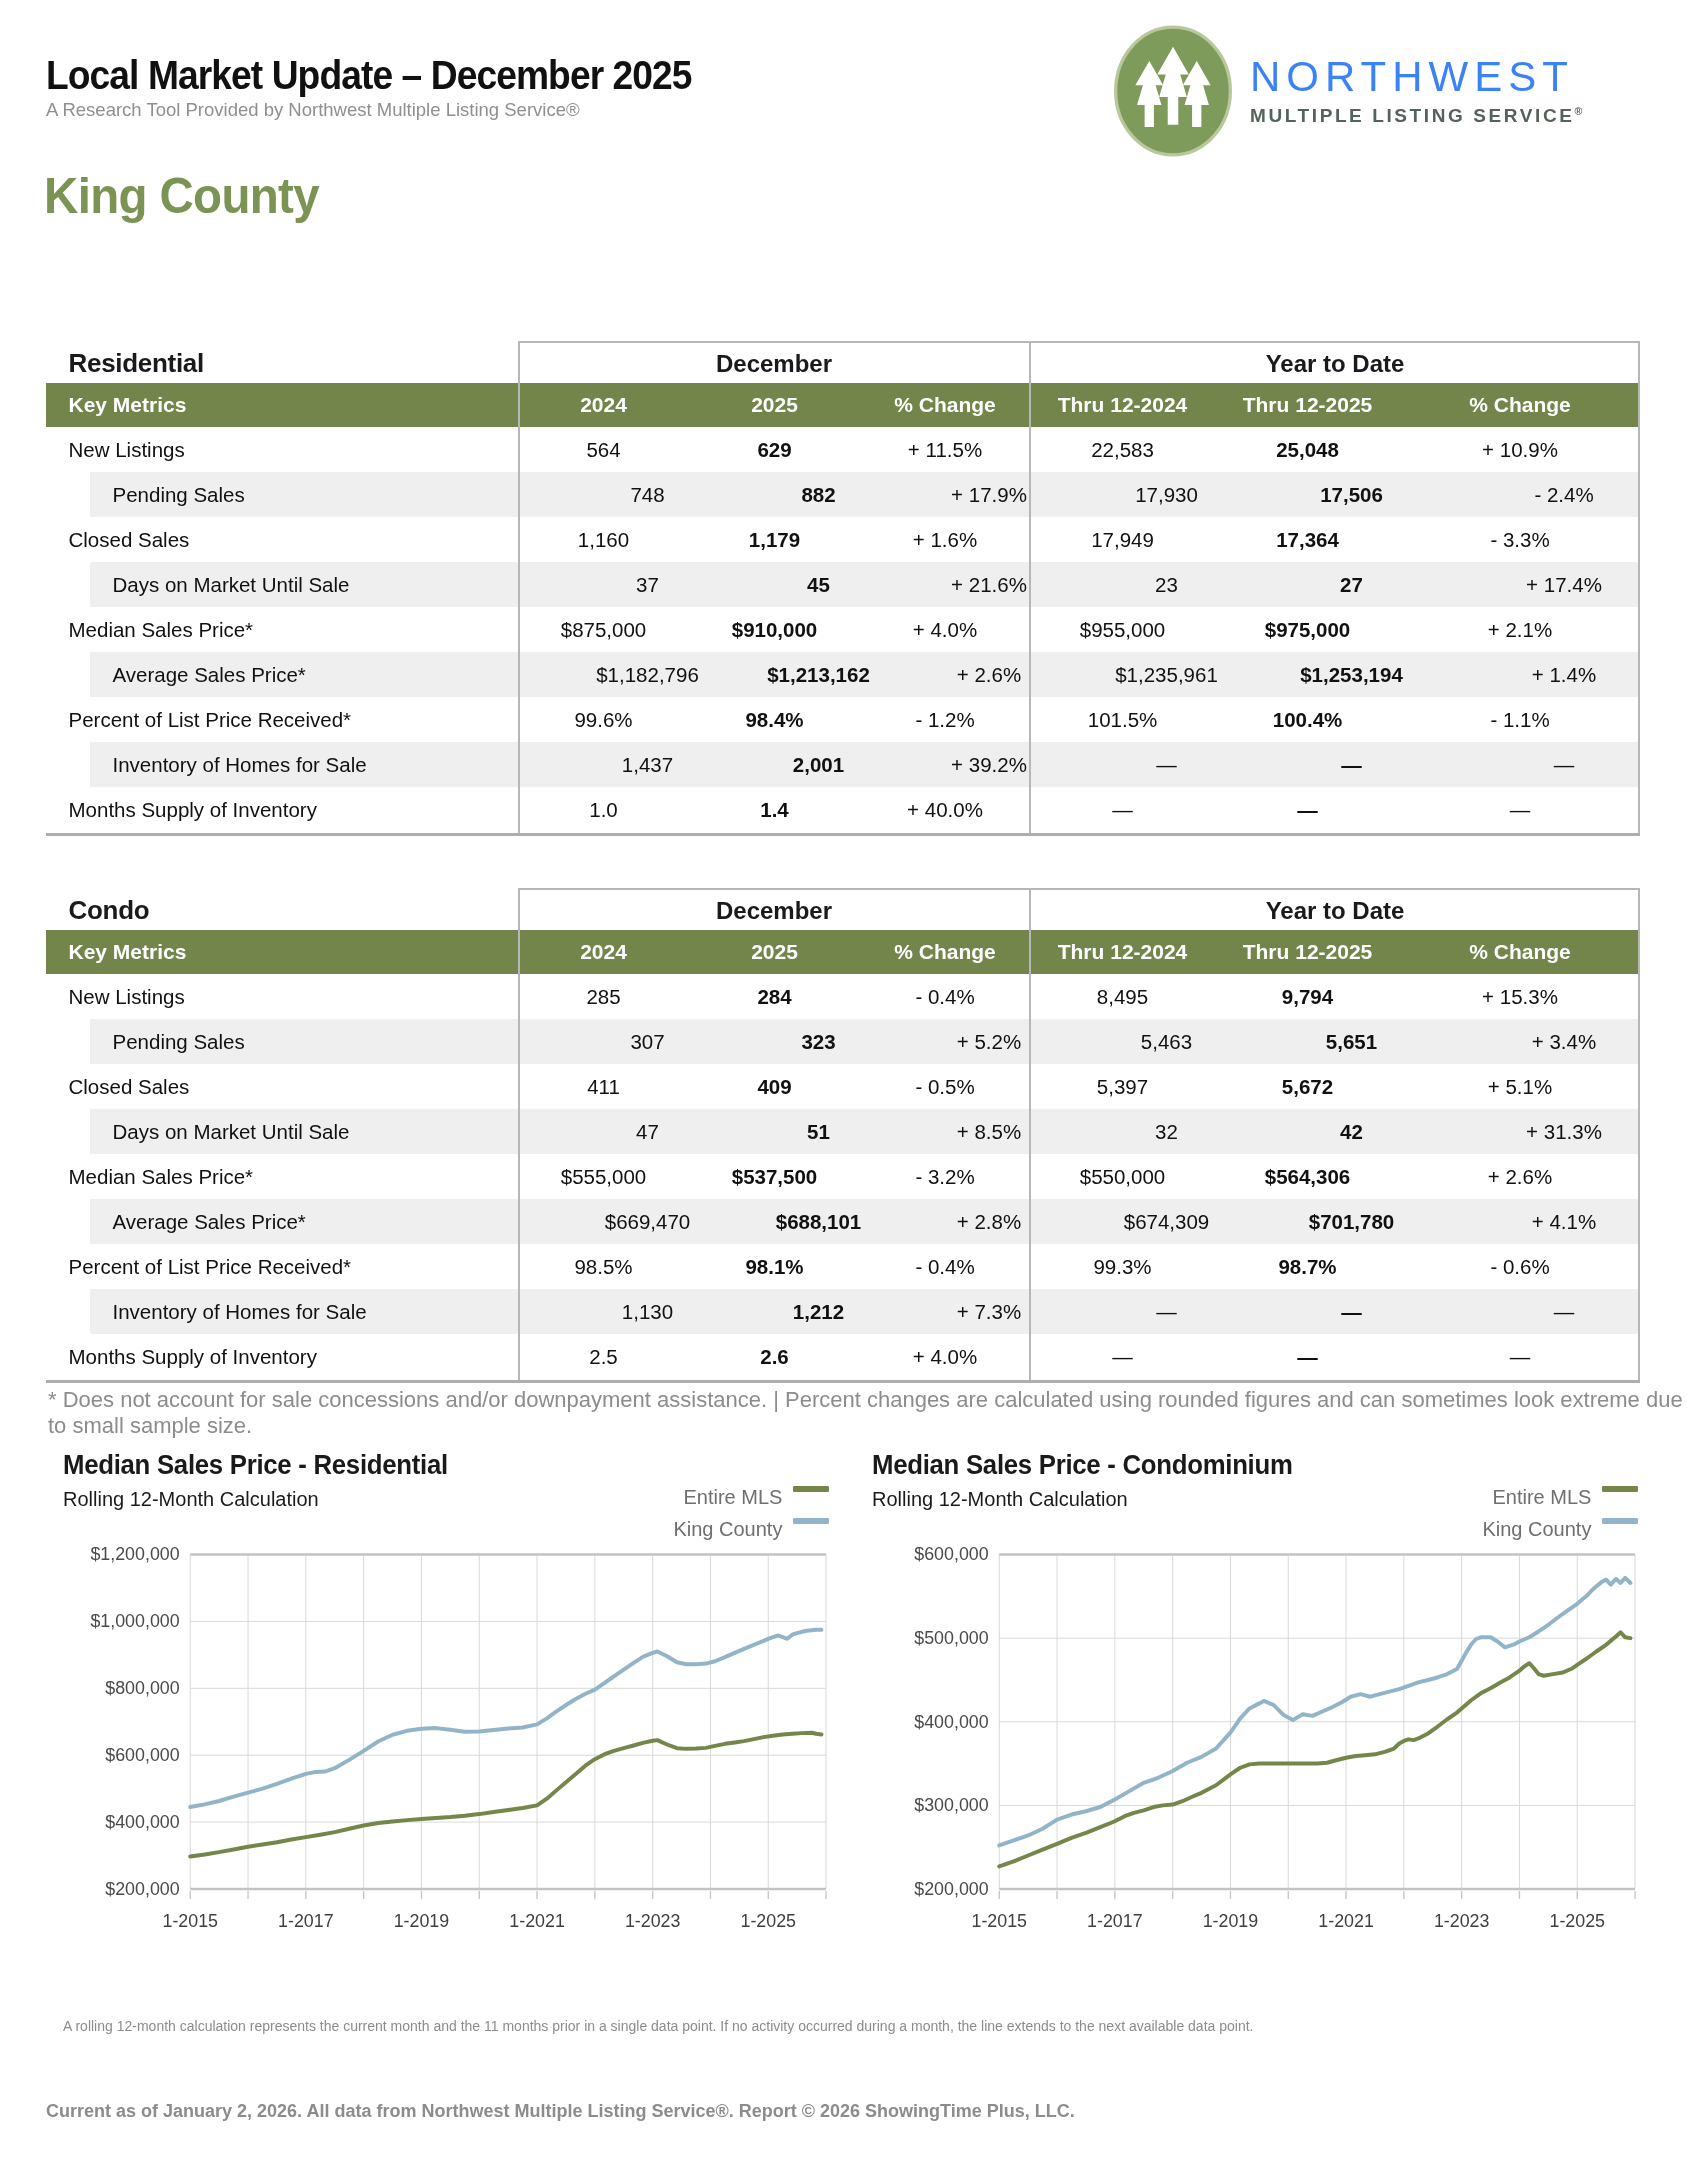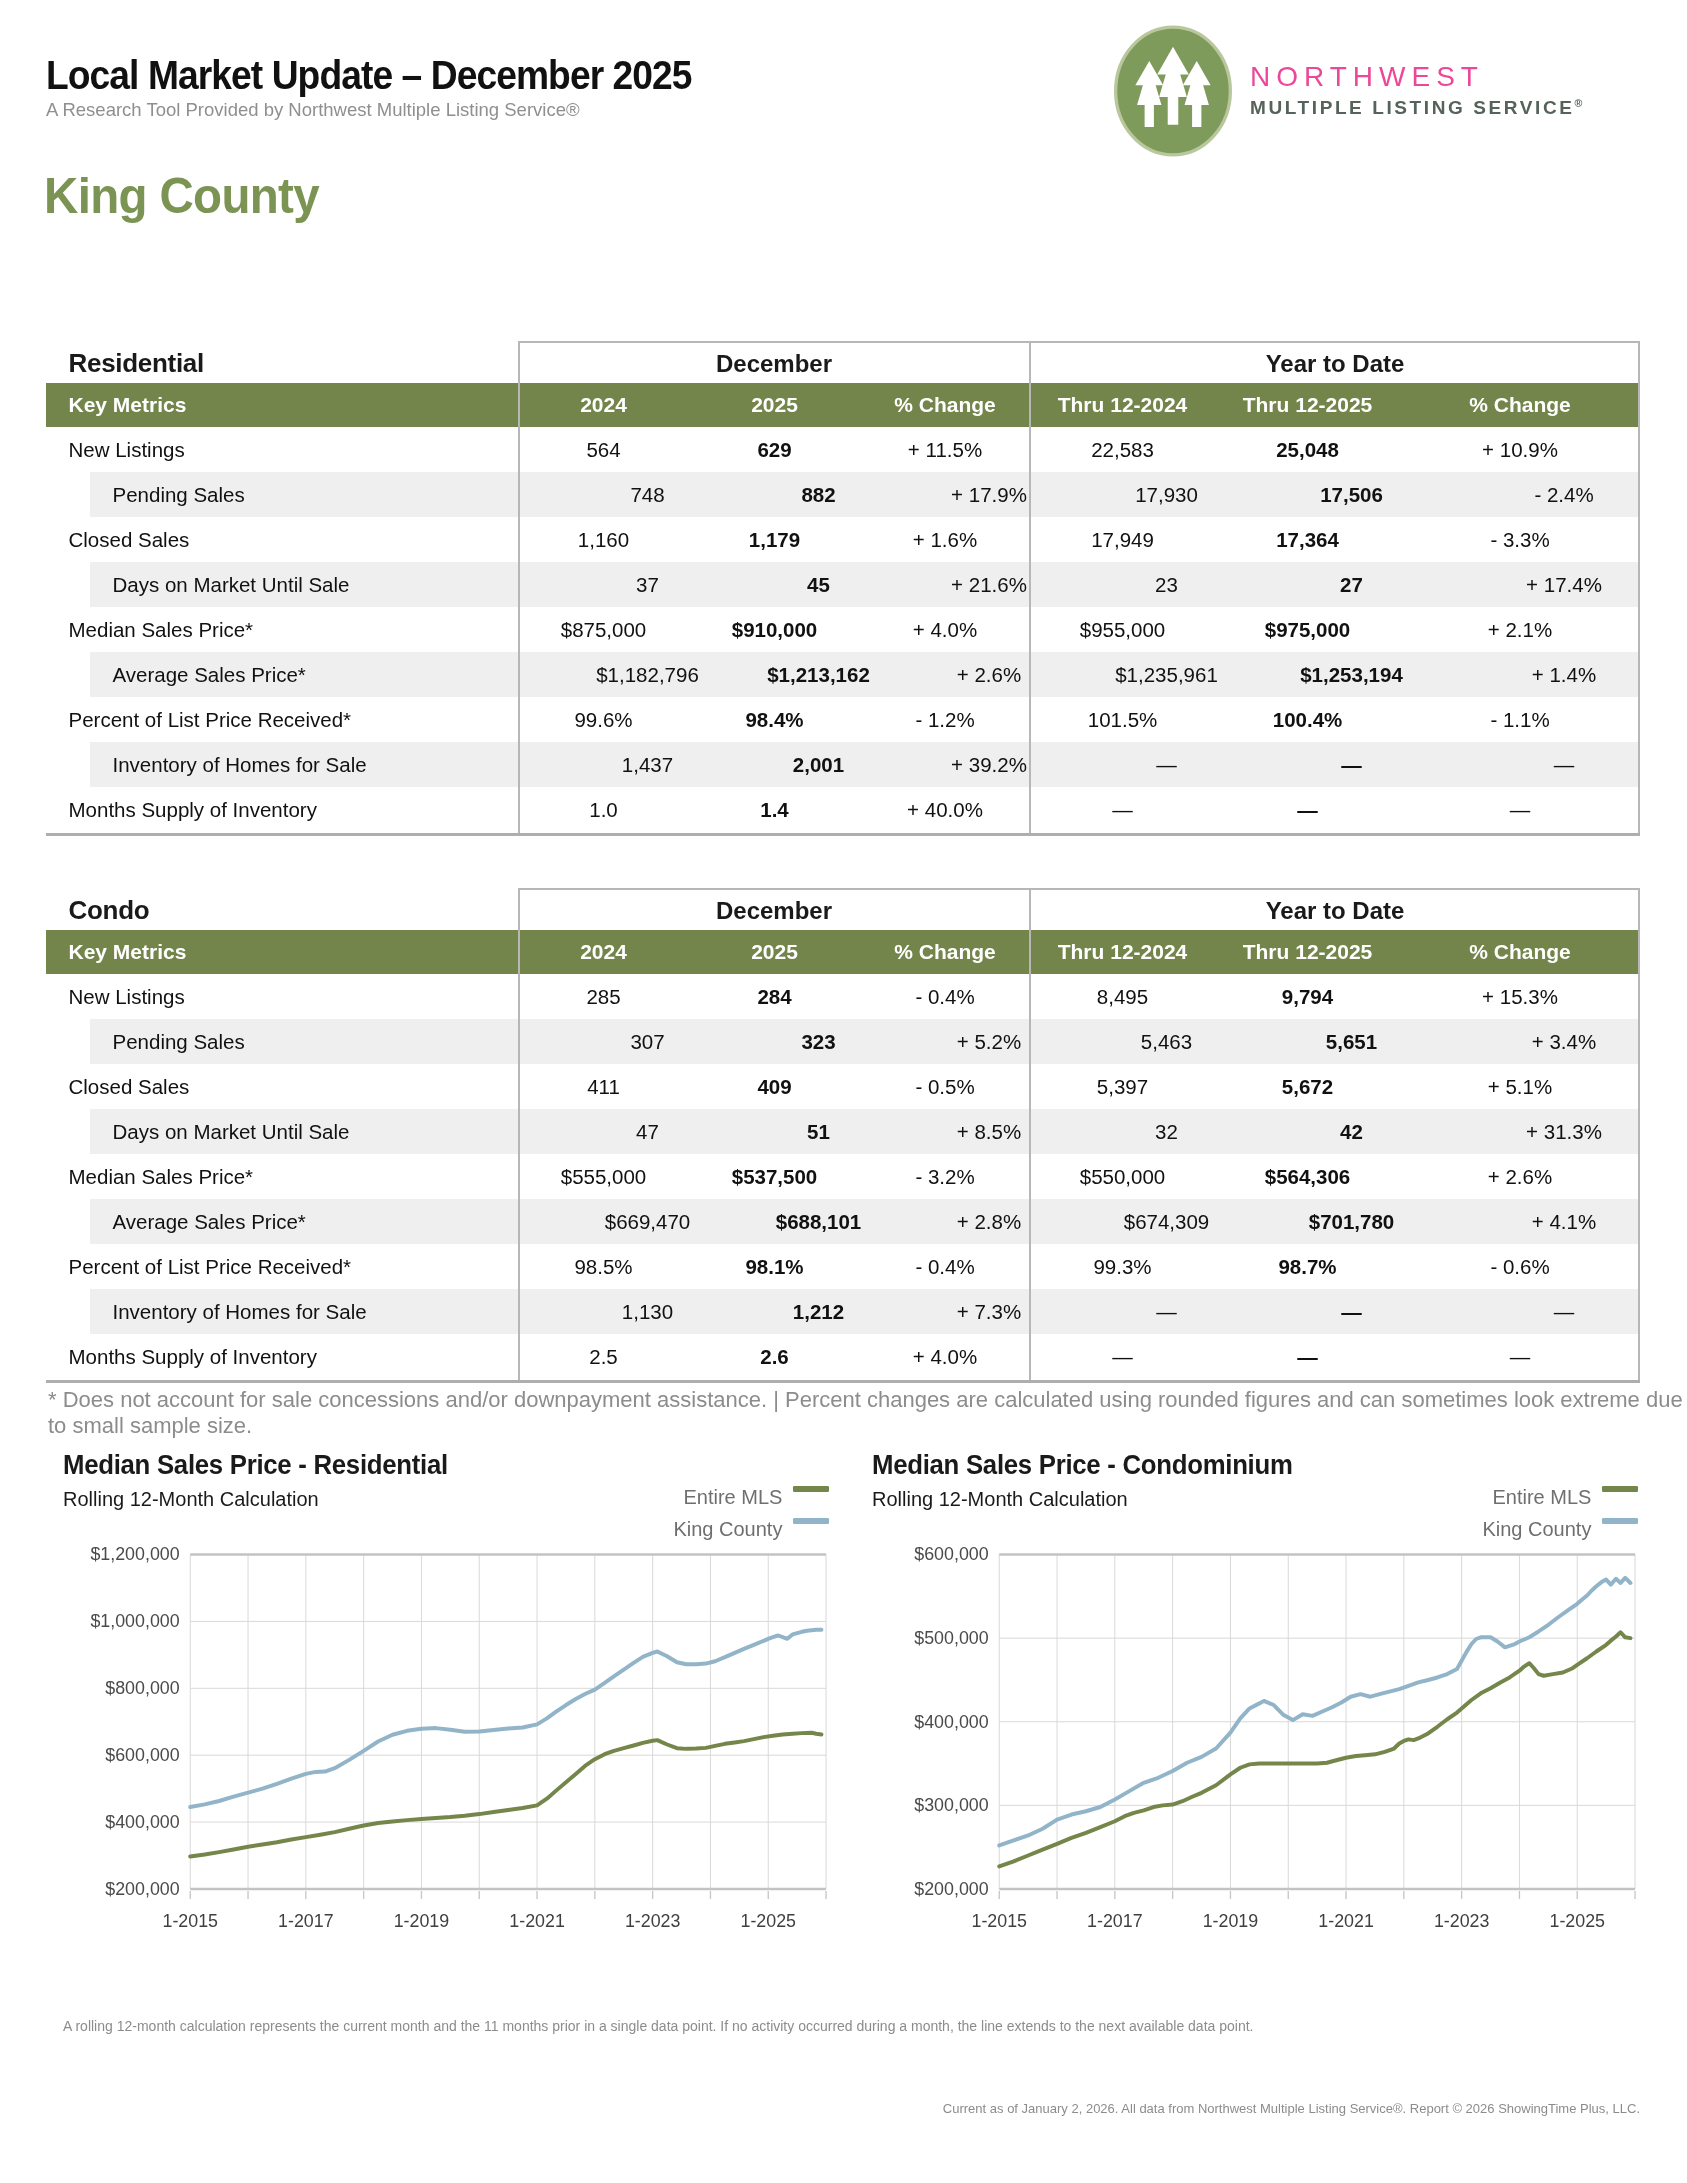--- a/index.html
+++ b/index.html
@@ -4,21 +4,21 @@
 <style>
   html,body{margin:0;padding:0;}
   body{width:1687px;height:2183px;background:#ffffff;font-family:"Liberation Sans",sans-serif;color:#1a1a1a;position:relative;overflow:hidden;}
   .page{position:absolute;inset:0;background:#fff;}
 
   
   .hdr-title{position:absolute;left:46px;top:26.5px;font-size:40px;font-weight:700;letter-spacing:-1px;transform:scaleX(.93);transform-origin:left top;white-space:nowrap;color:#111;}
   .hdr-sub{position:absolute;left:46px;top:99px;font-size:18.5px;color:#8f8f8f;}
   .logo{position:absolute;left:1113px;top:24px;display:flex;align-items:center;gap:17px;}
   .logo-text{display:flex;flex-direction:column;}
-  .logo-name{font-size:28px;letter-spacing:6px;color:#ec4899;line-height:1.05;}
+  .logo-name{font-size:42px;letter-spacing:6px;color:#3b82f6;line-height:1.05;}
   .logo-tag{font-size:19px;font-weight:700;letter-spacing:2.6px;color:#56635b;margin-top:5.3px;white-space:nowrap;}
   .logo-tag .reg{font-size:10.6px;vertical-align:super;letter-spacing:0;}
 
   .region-title{position:absolute;left:44px;top:167px;font-size:50px;font-weight:700;letter-spacing:-0.7px;color:#7b9454;transform:scaleX(.95);transform-origin:left top;margin:0;}
 
   
   .tbl{position:absolute;left:46px;width:1594px;height:495px;}
   .tbl-res{top:341px;}
   .tbl-condo{top:888px;}
   .tt-row,.th-row,.td-row{display:grid;grid-template-columns:472px 171px 171px 170px 185px 185px 240px;}
@@ -50,21 +50,21 @@
   .chart.c1{left:872px;}
   .chart-title{font-size:28px;font-weight:700;letter-spacing:-0.3px;transform:scaleX(.92);transform-origin:left top;margin:0;white-space:nowrap;}
   .chart-sub{font-size:20px;margin-top:6.6px;}
   .legend{position:absolute;top:37px;right:4px;display:flex;flex-direction:column;gap:9.3px;align-items:flex-end;}
   .legend-row{display:flex;align-items:flex-start;gap:10.6px;}
   .legend-label{font-size:20px;color:#6f6f6f;}
   .swatch{display:inline-block;width:36px;height:6px;border-radius:1.3px;}
   .plot{display:block;margin-top:29px;}
 
   .rolling-note{position:absolute;left:63px;top:2018px;font-size:14px;color:#8c8c8c;margin:0;}
-  .footer-note{position:absolute;left:46px;top:2101px;width:1594px;text-align:right;font-size:13px;color:#8c8c8c;margin:0;}
+  .footer-note{position:absolute;left:46px;top:2101px;width:1594px;text-align:left;font-size:18px;color:#8c8c8c;margin:0;font-weight:bold;}
 </style>
 </head>
 <body>
 
 <div class="page">
 
   <h1 class="hdr-title">Local Market Update – December 2025</h1>
   <div class="hdr-sub">A Research Tool Provided by Northwest Multiple Listing Service®</div>
 
   <div class="logo">

